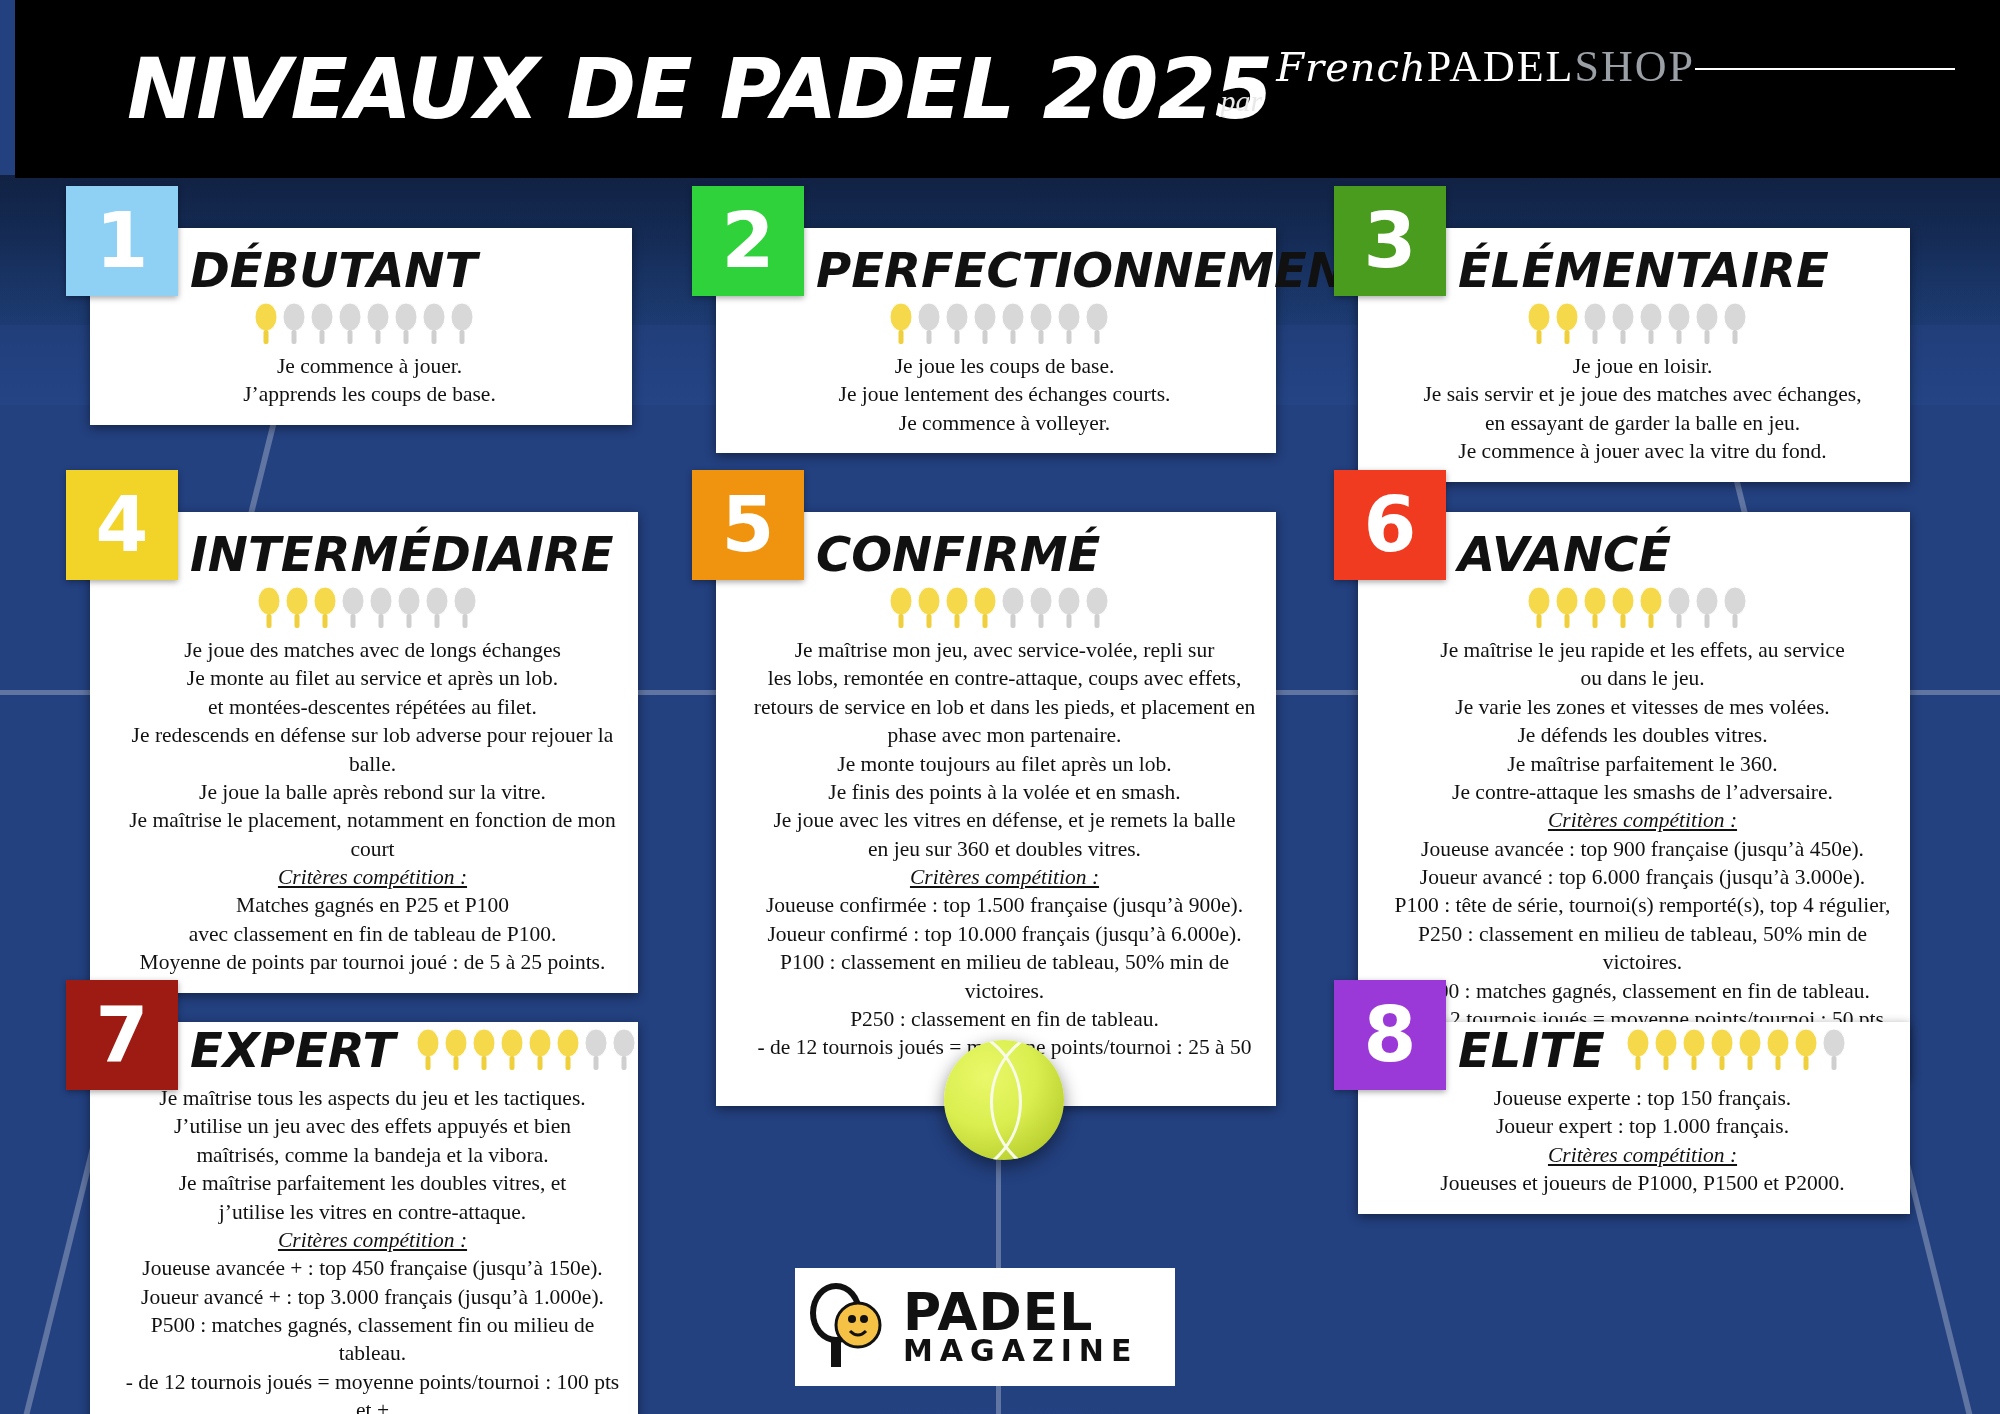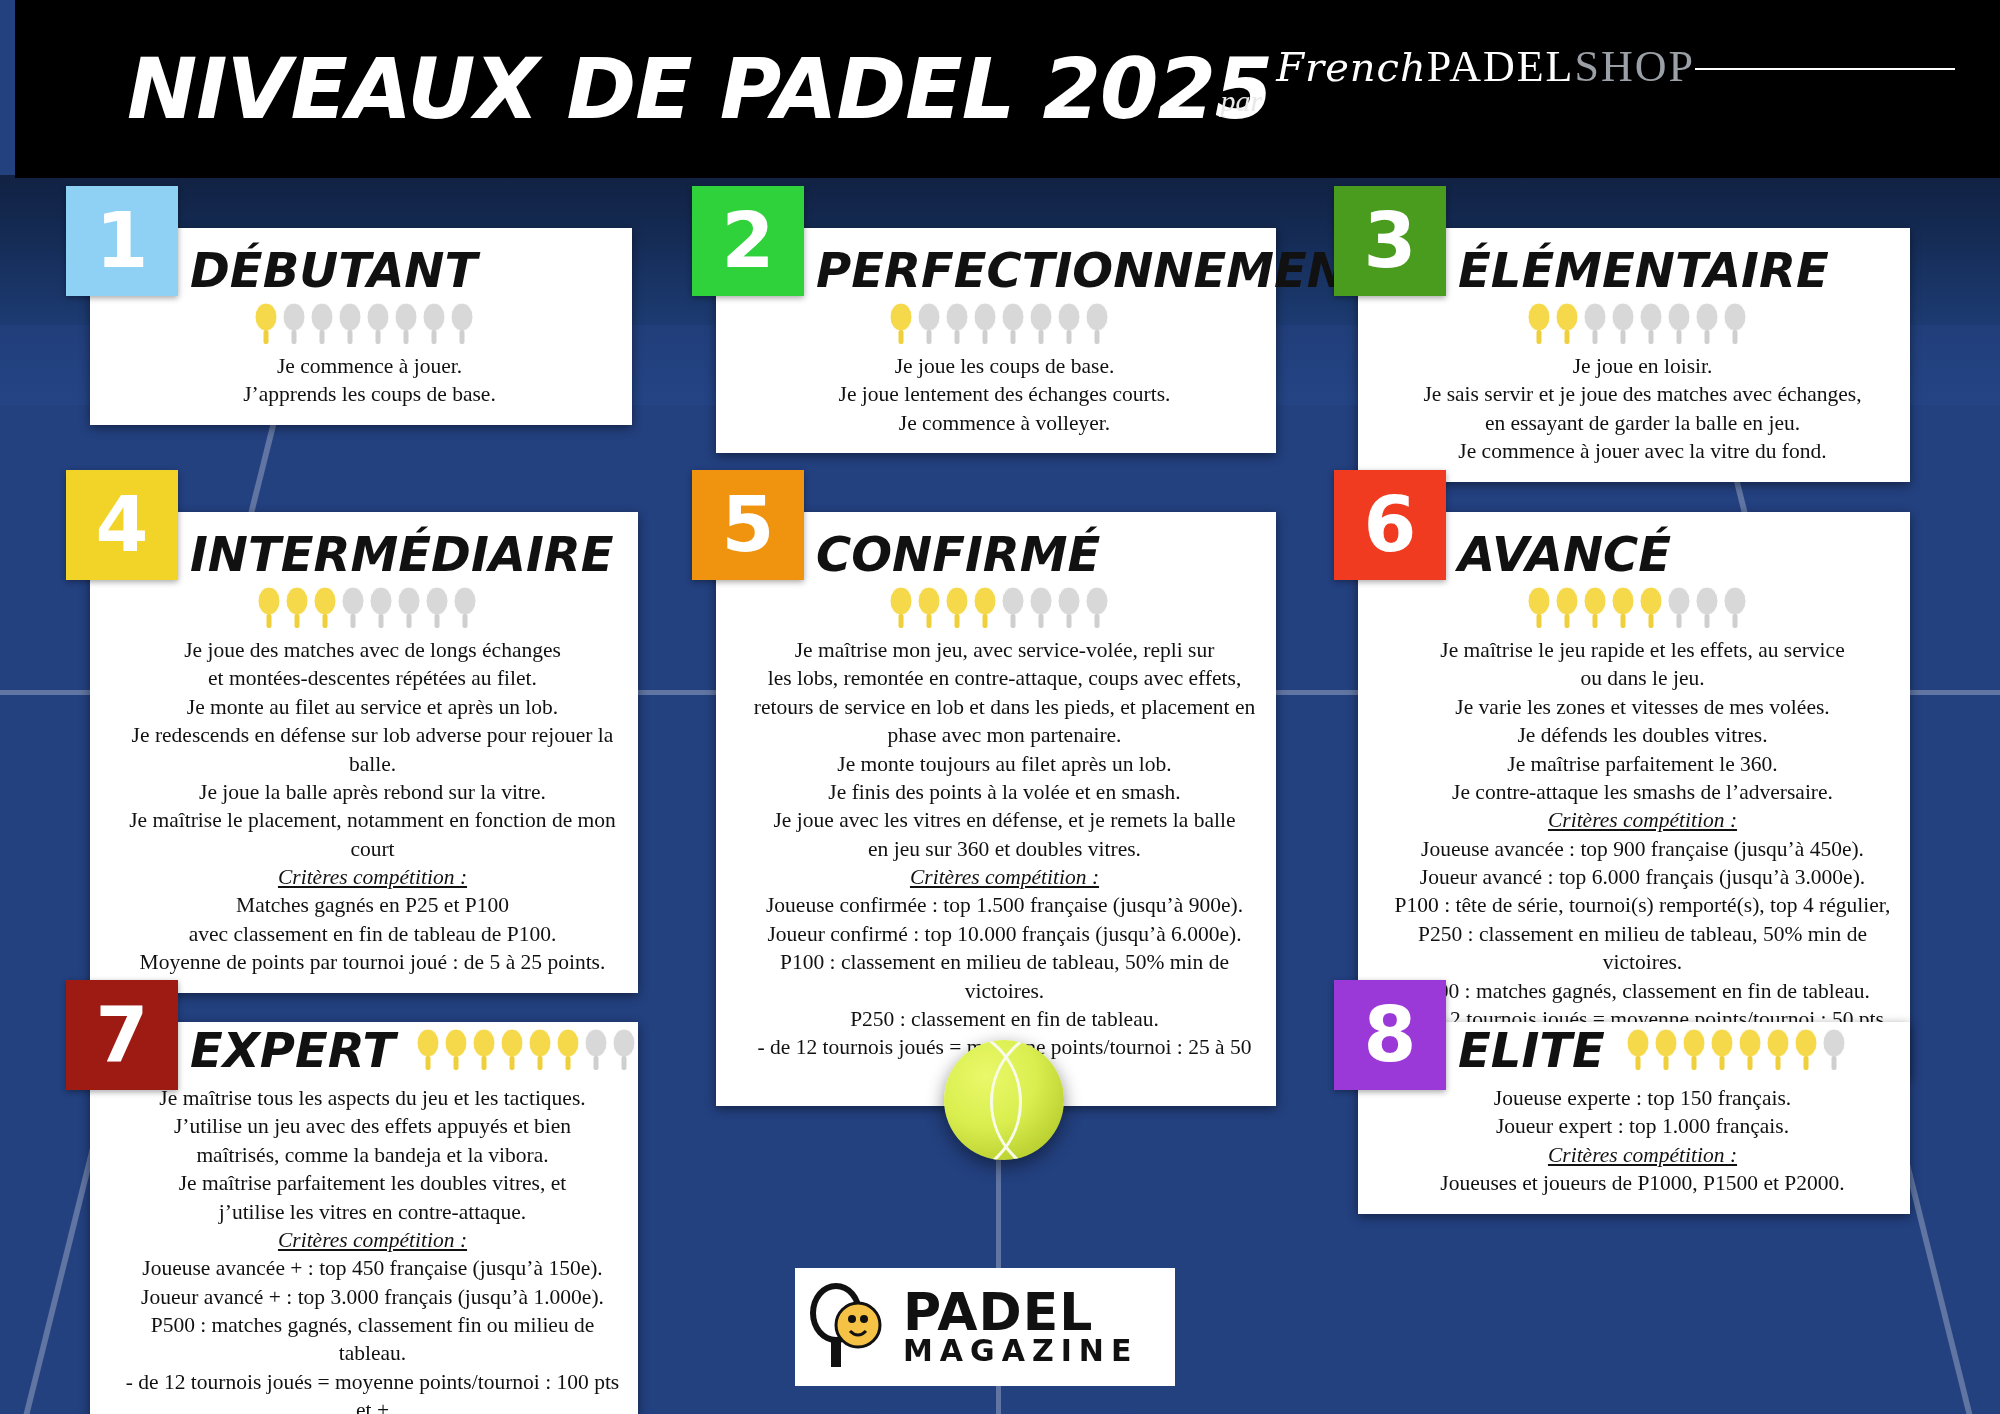--- a/index.html
+++ b/index.html
@@ -434,22 +434,22 @@
           <span>
             <svg class="racket" viewBox="0 0 26 44" aria-hidden="true">
               <ellipse cx="13" cy="15" rx="11" ry="14" fill="#d8d8d8" stroke="#ffffff" stroke-width="1"></ellipse>
               <rect x="10.5" y="28" width="5" height="14" rx="2" fill="#cfcfcf"></rect>
             </svg>
           </span>
         </span>
       </div>
       <div class="body">
         <p>Je joue des matches avec de longs échanges</p>
+        <p>Je monte au filet au service et après un lob.</p>
         <p>et montées-descentes répétées au filet.</p>
-        <p>Je monte au filet au service et après un lob.</p>
         <p>Je redescends en défense sur lob adverse pour rejouer la balle.</p>
         <p>Je joue la balle après rebond sur la vitre.</p>
         <p>Je maîtrise le placement, notamment en fonction de mon</p>
         <p>court</p>
         <p class="crit-title">Critères compétition :</p>
         <p>Matches gagnés en P25 et P100</p>
         <p>avec classement en fin de tableau de P100.</p>
         <p>Moyenne de points par tournoi joué : de 5 à 25 points.</p>
       </div>
     </div>

